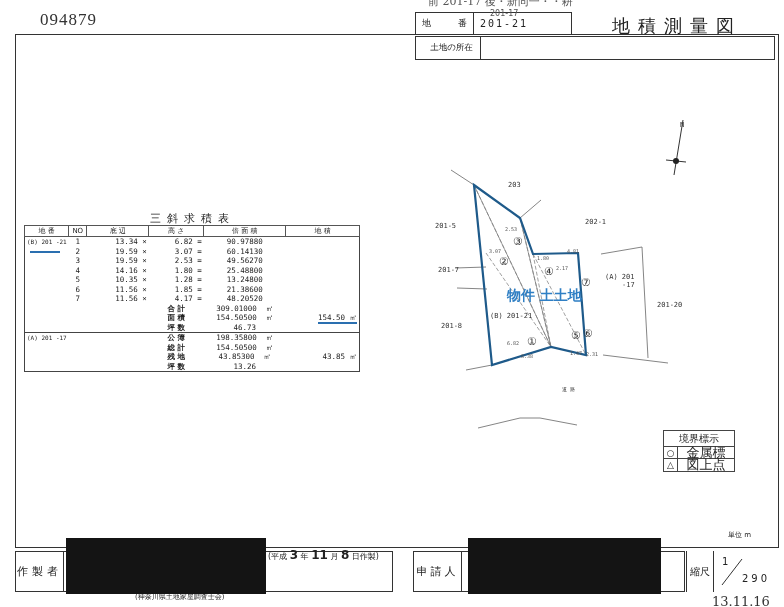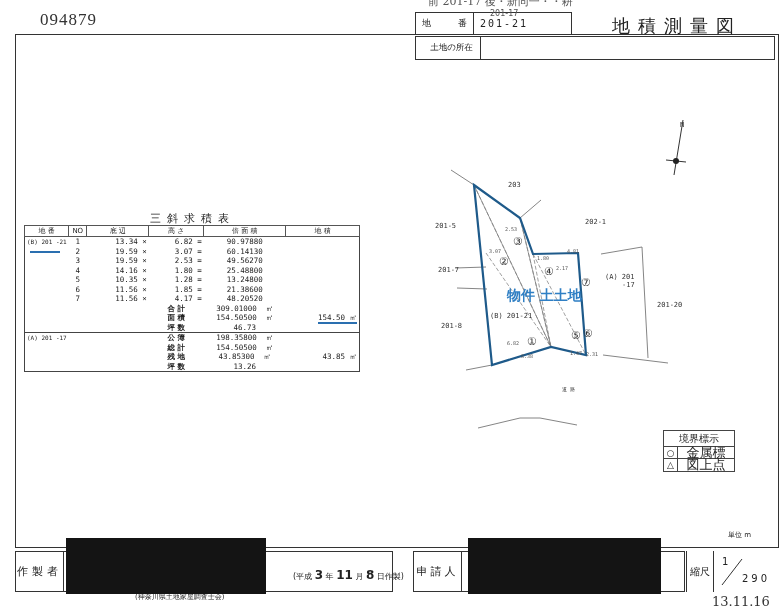--- a/index.html
+++ b/index.html
@@ -28,21 +28,21 @@
   .plot-svg { left: 400px; top: 100px; }
   .legend { left: 663px; top: 430px; width: 72px; border: 1px solid #444; font-size: 8px; }
   .legend .hd { text-align: center; border-bottom: 1px solid #444; height: 16px; line-height: 16px; font-size: 10px; }
   .legend .row { display: flex; border-bottom: 1px solid #444; height: 12px; }
   .legend .row:last-child { border-bottom: none; }
   .legend .sym { width: 14px; border-right: 1px solid #444; display: flex; align-items: center; justify-content: center; font-size: 9px; }
   .legend .txt { flex: 1; display: flex; align-items: center; justify-content: center; font-size: 13px; }
   .unit { left: 728px; top: 530px; font-size: 7px; }
   .footer-left { left: 15px; top: 551px; width: 378px; height: 41px; border: 1.5px solid #333; display: flex; }
   .footer-left .lbl { width: 48px; border-right: 1px solid #333; font-size: 11px; display: flex; align-items: center; justify-content: center; letter-spacing: 4px; }
-  .footer-date { left: 268px; top: 568px; font-size: 8px; margin-left: 25px; }
+  .footer-date { left: 268px; top: 548px; font-size: 8px; }
   .footer-date b { font-size: 12px; font-weight: bold; }
   .assoc { left: 135px; top: 592px; font-size: 7px; }
   .footer-right { left: 413px; top: 551px; width: 362px; height: 41px; border: 1.5px solid #333; display: flex; }
   .footer-right .lbl { width: 48px; border-right: 1px solid #333; font-size: 11px; display: flex; align-items: center; justify-content: center; letter-spacing: 3px; }
   .scale-box { left: 684px; top: 551px; width: 91px; height: 41px; border-left: 3px double #333; display: flex; }
   .scale-box .lbl { width: 27px; border-right: 1px solid #333; font-size: 10px; display: flex; align-items: center; justify-content: center; }
   .scale-box .val { flex: 1; position: relative; font-size: 10px; }
   .redact { background: #141414; }
   .redact-1 { left: 66px; top: 538px; width: 200px; height: 56px; }
   .redact-2 { left: 468px; top: 538px; width: 193px; height: 56px; }

